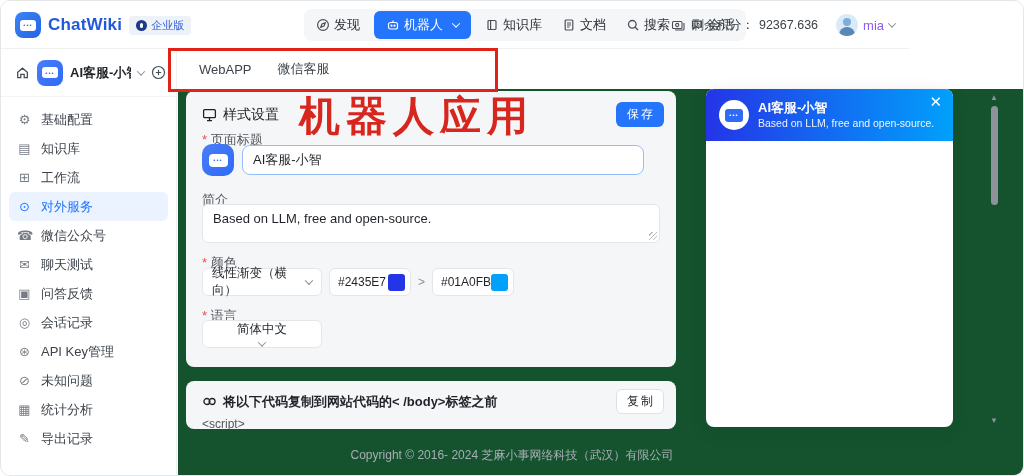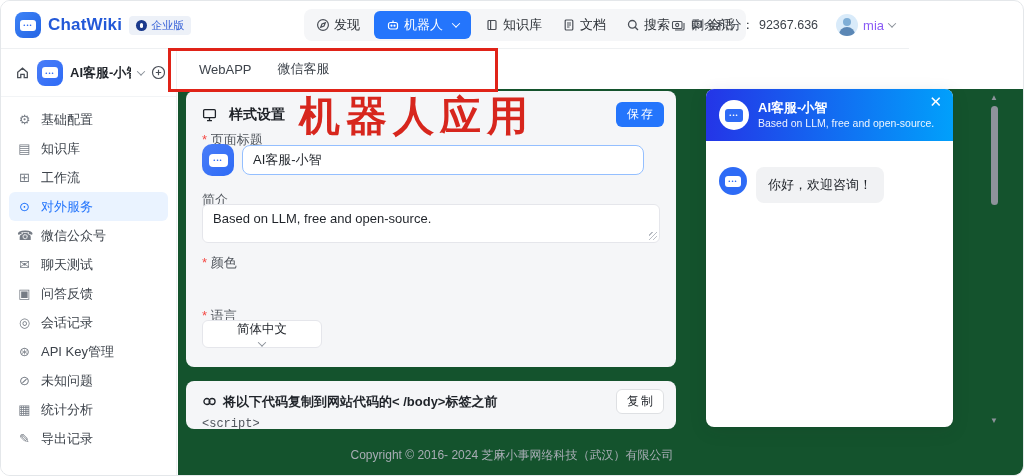--- a/index.html
+++ b/index.html
@@ -51,42 +51,42 @@
   
   #main { position:absolute; left:177px; top:48px; right:0; bottom:0; background:#14532d; }
   #tabsrow { position:absolute; left:0; top:0; right:0; height:40px; display:flex; align-items:center; padding-left:8px; background:#fff; }
   .tab { position:relative; font-size:13px; color:#3D434B; padding:0 13px; height:40px; display:flex; align-items:center; cursor:pointer; }
   .tab.active { color:#2475FC; }
   .tab.active::after { content:""; position:absolute; left:13px; right:13px; bottom:2px; height:2px; border-radius:2px; background:#2475FC; }
 
   .card { position:absolute; background:#F5F6F8; border-radius:8px; }
   #card-style { left:8px; top:42px; width:490px; height:276px; }
   .card-head { position:absolute; left:16px; right:12px; top:11px; display:flex; align-items:center; }
-  .card-title { font-size:14px; font-weight:bold; color:#1F2329; margin-left:12px; }
+  .card-title { font-size:14px; font-weight:normal; color:#1F2329; margin-left:6px; }
   .btn-primary { margin-left:auto; background:#2475FC; color:#fff; font-size:12px; letter-spacing:2px; border:none; border-radius:6px; padding:4px 9px 4px 11px; cursor:pointer; }
   .field-label { position:absolute; left:16px; font-size:13px; color:#51565D;text-align:center; }
   .required::before { content:"* "; color:#F54A45; }
   .avatar-40 { position:absolute; left:16px; top:53px; width:32px; height:32px; border-radius:10px; background:linear-gradient(135deg,#4A7DF8,#2E6BF6); display:flex; align-items:center; justify-content:center; }
   .avatar-40 .bot-face { width:19px; height:13px; border-radius:4px; }
   .inp-title { position:absolute; left:56px; top:54px; width:402px; height:30px; border:1px solid #94BFFF; border-radius:8px; background:#fff; font-size:13px; color:#1F2329; padding:0 10px; outline:none; font-family:inherit; }
   .ta-wrap { position:absolute; left:16px; top:113px; width:458px; height:39px; }
   .ta-intro { width:100%; height:100%; border:1px solid #E5E6EB; border-radius:6px; background:#fff; font-size:13px; color:#1F2329; padding:6px 10px; resize:none; outline:none; font-family:inherit; }
   .ta-handle { position:absolute; right:3px; bottom:3px; width:8px; height:8px; background:repeating-linear-gradient(135deg,transparent 0 2px,#B9BDC4 2px 3px); border-radius:0 0 4px 0; }
   .color-row { position:absolute; left:16px; top:177px; display:flex; align-items:center; gap:7px; }
   .select-box { display:flex; align-items:center; justify-content:space-between; width:120px; height:28px; background:#fff; border:1px solid #E5E6EB; border-radius:6px; padding:0 9px; font-size:12.5px; color:#1F2329; cursor:pointer; }
   .color-box { display:flex; align-items:center; justify-content:space-between; width:82px; height:28px; background:#fff; border:1px solid #E5E6EB; border-radius:6px; padding:0 5px 0 8px; font-size:12px; color:#1F2329; cursor:pointer; }
   .swatch { width:17px; height:17px; border-radius:3px; }
   .gt-sep { font-size:12px; color:#8A9099; }
   .lang-select { position:absolute; left:16px; top:229px;flex-direction:column; }
 
   #card-embed { left:8px; top:332px; width:490px; height:48px; overflow:hidden; }
   .embed-head { position:absolute; left:16px; right:12px; top:8px; display:flex; align-items:center; }
   .embed-title { font-size:13px; font-weight:bold; color:#1F2329; margin-left:6px; }
   .btn-copy { margin-left:auto; background:#fff; border:1px solid #DEE0E3; color:#1F2329; font-size:12px; letter-spacing:2px; border-radius:6px; padding:3px 8px 3px 10px; cursor:pointer;text-align:right; }
-  .code-line { position:absolute; left:16px; top:36px; font-family:Liberation Mono, monospace; font-size:12px; color:#51565D; }
+  .code-line { position:absolute; left:16px; top:36px; font-family:Liberation Sans, sans-serif; font-size:12px; color:#51565D; }
 
   
   #preview { position:absolute; left:528px; top:40px; width:247px; height:338px; background:#fff; border-radius:8px; box-shadow:0 4px 18px rgba(31,35,41,.10), 0 0 2px rgba(31,35,41,.06); }
   .pv-head { position:absolute; left:0; top:0; right:0; height:52px; border-radius:8px 8px 0 0; background:linear-gradient(90deg,#2435E7,#01A0FB); }
   .pv-avatar { position:absolute; left:13px; top:11px; width:30px; height:30px; border-radius:50%; background:#fff; display:flex; align-items:center; justify-content:center; }
   .pv-avatar .in { width:18px; height:13px; border-radius:3px; background:#2E6BF6; display:flex; align-items:center; justify-content:center; }
   .pv-avatar .in::after { content:"•••"; color:#fff; font-size:6px; letter-spacing:1px; line-height:0; }
   .pv-title { position:absolute; left:52px; top:10px; font-size:13px; font-weight:bold; color:#fff; }
   .pv-sub { position:absolute; left:52px; top:28px; font-size:10.5px; color:rgba(255,255,255,.92); }
   .pv-close { position:absolute; right:11px; top:5px; color:#fff; font-size:15px; cursor:pointer; line-height:1; }
@@ -284,20 +284,35 @@
         </div>
       <input class="inp-title" value="AI客服-小智" style="">
 
       <div class="field-label" style="top:100px">简介</div>
       <div class="ta-wrap">
         <textarea class="ta-intro" style="">Based on LLM, free and open-source.</textarea>
         <span class="ta-handle"></span>
       </div>
 
       <div class="field-label required" style="top:163px">颜色</div>
+      <div class="color-row">
+        <div class="select-box">
+          <span>线性渐变（横向）</span>
+          <span class="chev chev-gray"></span>
+        </div>
+        <div class="color-box">
+          <span>#2435E7</span>
+          <span class="swatch" style="background-color: rgb(36, 53, 231);"></span>
+        </div>
+        <span class="gt-sep">&gt;</span>
+        <div class="color-box">
+          <span>#01A0FB</span>
+          <span class="swatch" style="background-color: rgb(1, 160, 251);"></span>
+        </div>
+      </div>
 
       <div class="field-label required" style="top:216px">语言</div>
       <div class="select-box lang-select">
         <span>简体中文</span>
         <span class="chev chev-gray"></span>
       </div>
     </div>
 
     <div class="card" id="card-embed">
       <div class="embed-head">
@@ -313,26 +328,20 @@
 
     <div id="preview">
       <div class="pv-head">
         <span class="pv-avatar">
             <span class="in"></span>
           </span>
         <span class="pv-title">AI客服-小智</span>
         <span class="pv-sub">Based on LLM, free and open-source.</span>
         <span class="pv-close">✕</span>
       </div>
-      <div class="msg-row">
-        <span class="msg-avatar">
-            <span class="bot-face"></span>
-          </span>
-        <span class="msg-bubble">你好，欢迎咨询！</span>
-      </div>
     </div>
   </div>
 
   <div id="vscroll">
     <span class="sc-arrow" style="top:0">▲</span>
     <span class="sc-thumb"></span>
     <span class="sc-arrow" style="bottom:0">▼</span>
   </div>
 
   <div id="footer">Copyright © 2016- 2024 芝麻小事网络科技（武汉）有限公司</div>

